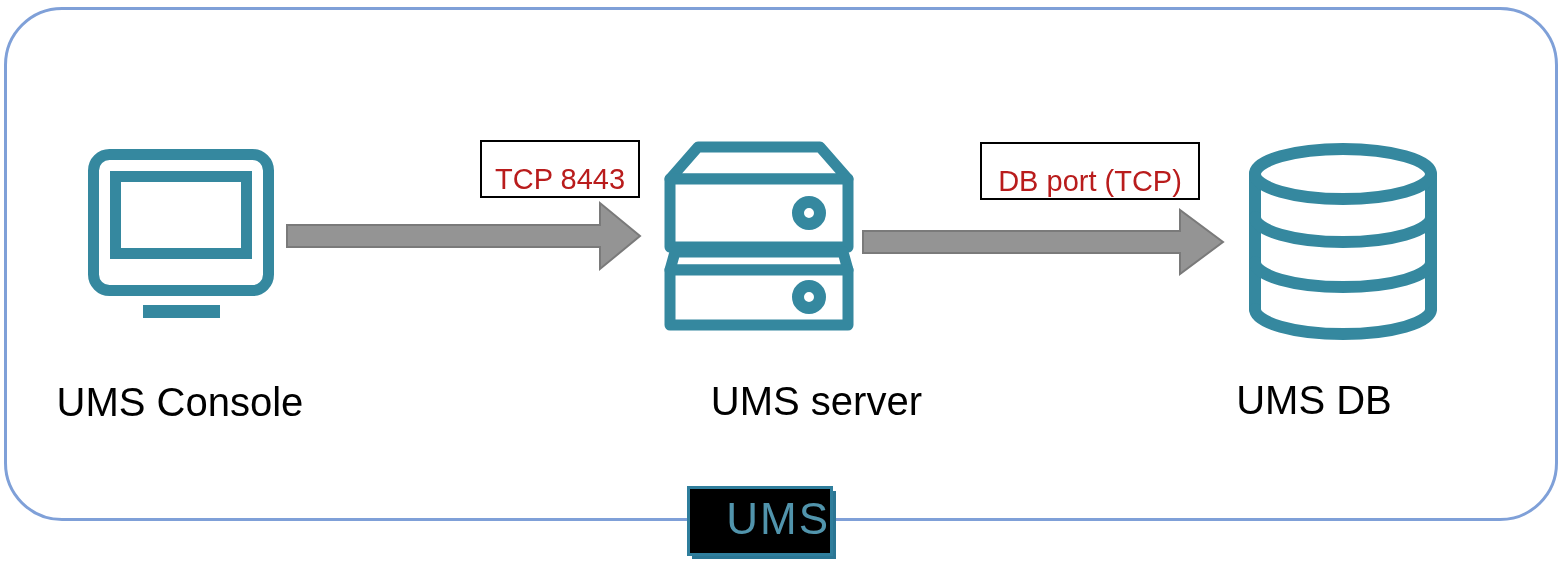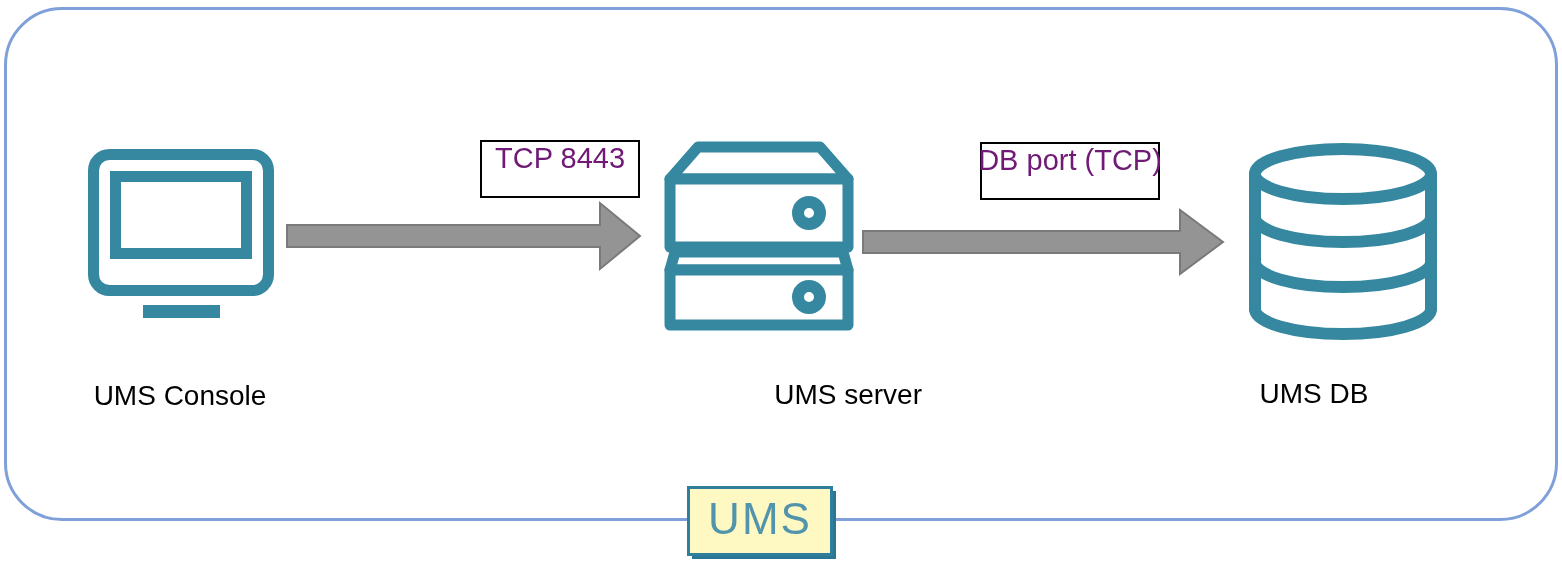--- a/index.html
+++ b/index.html
@@ -26,46 +26,46 @@
   .icon-svg { position: absolute; }
   .teal-stroke { stroke: #35889F; fill: #ffffff; }
   .teal-fill   { fill: #35889F; }
   .arrow-poly  { fill: #949494; stroke: #7A7A7A; stroke-width: 2; stroke-linejoin: miter; }
   .port-label {
     position: absolute;
     box-sizing: border-box;
     border: 2px solid #000000;
     background: #ffffff;
     display: flex;
-    align-items: flex-start;
+    align-items: flex-end;
     justify-content: center;
     font-size: 29px;
-    color: #701a75;
+    color: #b91c1c;
     white-space: nowrap;
     z-index: 3;
   }
   .node-label {
     position: absolute;
     width: 320px;
     text-align: center;
-    font-size: 28px;
+    font-size: 40px;
     color: #000000;
     white-space: nowrap;
   }
   .ums-badge {
     position: absolute;
     left: 687px; top: 486px;
     width: 146px; height: 70px;
     box-sizing: border-box;
     border: 3px solid #2F7E9C;
-    background: #fef9c3;
+    background: #000000;
     box-shadow: 4px 4px 0 -1px #2B7694;
     display: flex;
     align-items: center;
-    justify-content: center;
+    justify-content: flex-end;
     z-index: 5;
   }
   .ums-badge span {
     font-size: 44px;
     font-weight: 300;
     letter-spacing: 2px;
     color: #5194AC;
     line-height: 1;
     transform: translateY(-2px);
   }
@@ -97,21 +97,21 @@
     <circle class="teal-stroke" cx="145" cy="72" r="11" stroke-width="12"></circle>
     <path class="teal-stroke" d="M11 111 H179 L184 129 H6 Z" stroke-width="11" stroke-linejoin="round"></path>
     <rect class="teal-stroke" x="6" y="129" width="178" height="55" stroke-width="11" stroke-linejoin="round"></rect>
     <circle class="teal-stroke" cx="145" cy="156" r="11" stroke-width="12"></circle>
   </svg>
 
   <svg class="icon-svg" style="left:861px; top:206px;" width="364" height="72" viewBox="0 0 364 72">
     <polygon class="arrow-poly" points="2,25 319,25 319,4 362,36 319,68 319,47 2,47"></polygon>
   </svg>
 
-  <div class="port-label" style="left:980px; top:142px; width:180px; height:58px;">
+  <div class="port-label" style="left:980px; top:142px; width:220px; height:58px;">
     <span>DB port (TCP)</span>
   </div>
 
   <svg class="icon-svg" style="left:1247px; top:142px;" width="192" height="200" viewBox="0 0 192 200">
     <path class="teal-stroke" d="M8 32 V167 M184 32 V167" stroke-width="12" fill="none" stroke-linecap="round"></path>
     <path class="teal-stroke" d="M8 75 A88 25 0 0 0 184 75" stroke-width="12" fill="none" stroke-linecap="round"></path>
     <path class="teal-stroke" d="M8 120 A88 25 0 0 0 184 120" stroke-width="12" fill="none" stroke-linecap="round"></path>
     <path class="teal-stroke" d="M8 167 A88 25 0 0 0 184 167" stroke-width="12" fill="none" stroke-linecap="round"></path>
     <ellipse class="teal-stroke" cx="96" cy="32" rx="88" ry="25" stroke-width="12"></ellipse>
   </svg>

